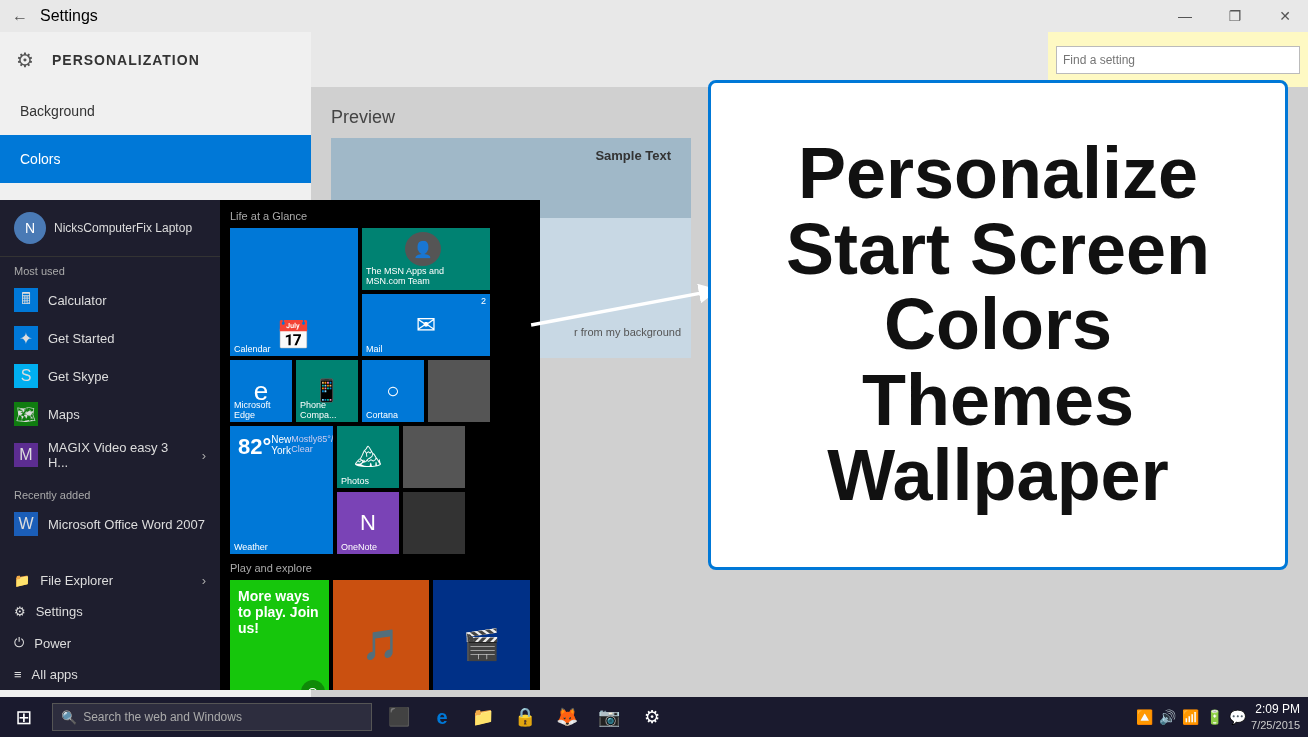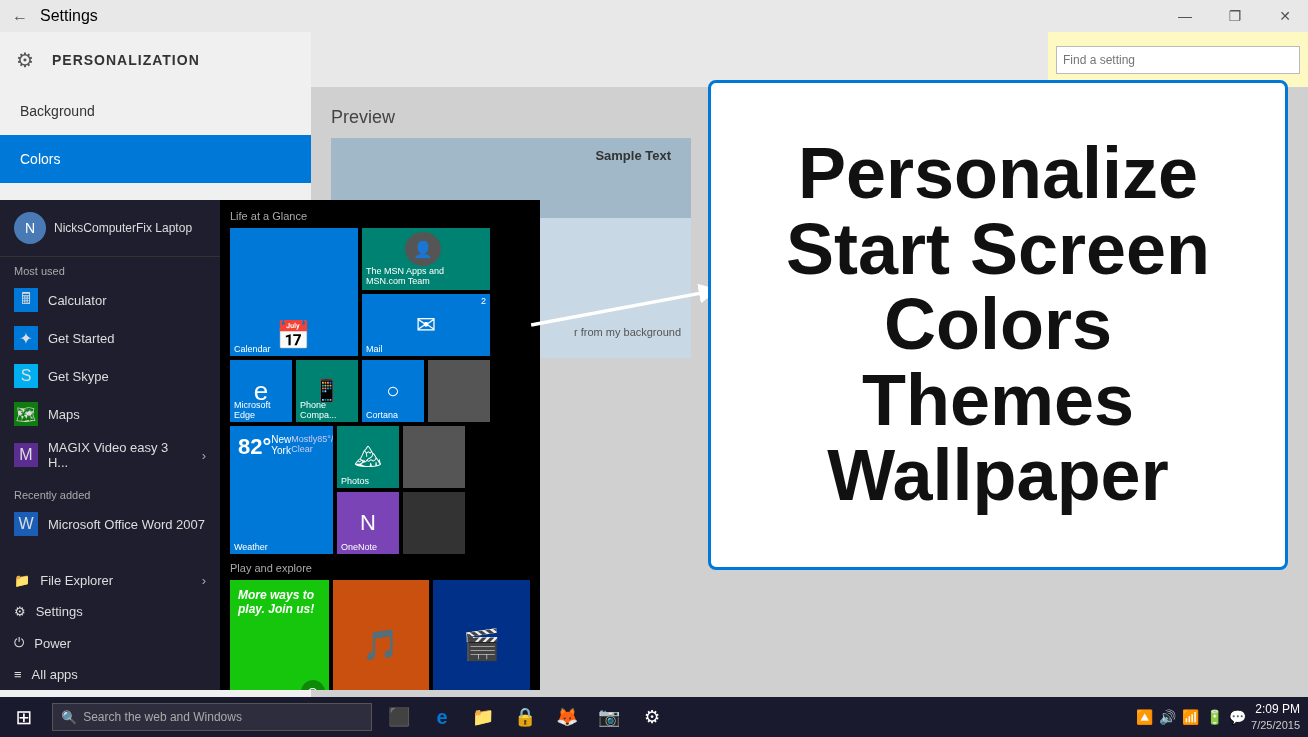--- a/index.html
+++ b/index.html
@@ -333,21 +333,21 @@
         <div class="tile tile-sm tile-gray" style="width:62px;height:62px;"></div>
         <div class="tile tile-sm tile-dark" style="width:62px;height:62px;"></div>
       </div>
     </div>
 
     <div class="tiles-section-label" style="margin-top:8px;">Play and explore</div>
 
     <div class="tiles-row">
       <div class="tile tile-md tile-bright-green" style="width:128px;height:128px;padding:8px;position:relative;display:flex;flex-direction:column;align-items:flex-start;justify-content:flex-start;">
         <div style="display:flex;align-items:center;gap:4px;margin-bottom:4px;">
-          <span style="color:white;font-size:12px;font-weight:bold;font-style:italic;">More ways to play. Join us!</span>
+          <span style="color:white;font-size:14px;font-weight:bold;">More ways to play. Join us!</span>
         </div>
         <div style="position:absolute;bottom:4px;right:4px;width:24px;height:24px;background:rgba(0,0,0,0.3);border-radius:50%;display:flex;align-items:center;justify-content:center;color:white;font-size:14px;">⊛</div>
 
       </div>
       <div class="tile tile-md tile-orange" style="width:128px;height:128px;display:flex;align-items:center;justify-content:center;font-size:30px;position:relative;">
         <span>🎵</span>
 
       </div>
       <div class="tile tile-md tile-darkblue" style="width:128px;height:128px;display:flex;align-items:center;justify-content:center;font-size:30px;position:relative;">
         <span>🎬</span>

